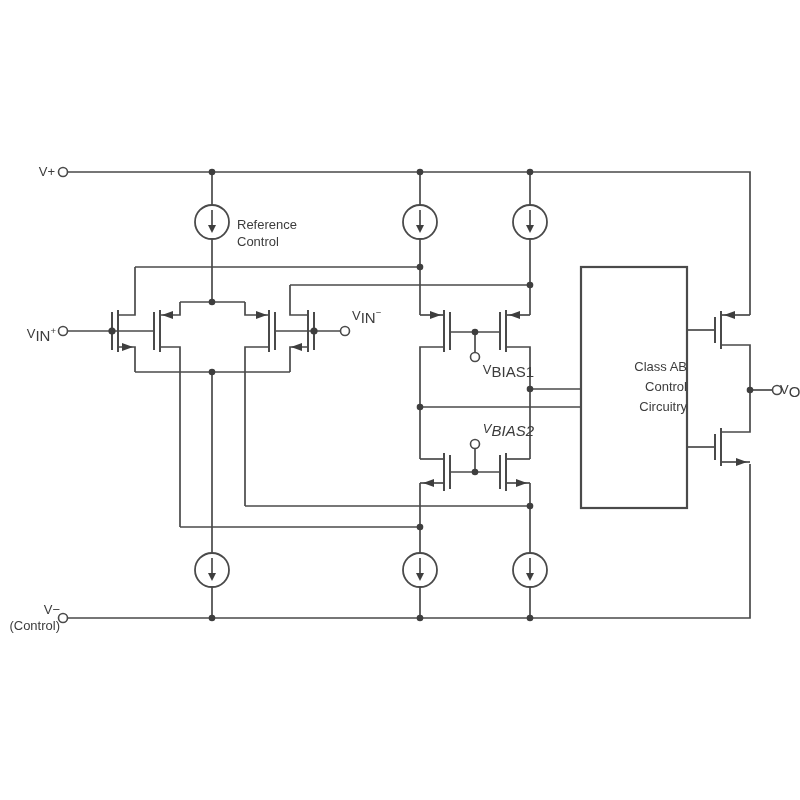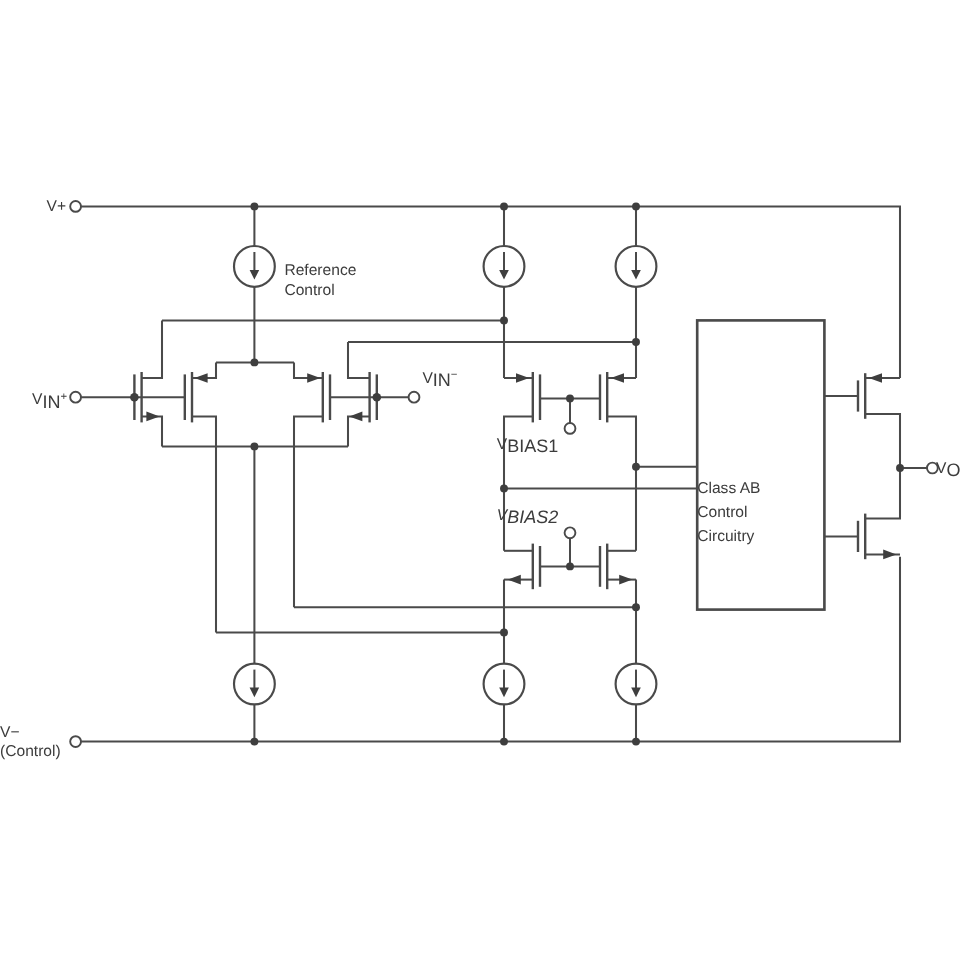--- a/index.html
+++ b/index.html
@@ -3,21 +3,21 @@
 <meta charset="utf-8">
 <style>
   html,body{margin:0;padding:0;background:#fff;}
   .canvas{position:relative;width:800px;height:800px;background:#ffffff;
           font-family:"Liberation Sans",sans-serif;overflow:hidden;}
   svg{position:absolute;left:0;top:0;}
   .lbl{position:absolute;color:#3c3c3c;font-size:13px;line-height:16px;white-space:nowrap;}
   .lbl sub{font-size:15px;vertical-align:-3px;letter-spacing:0;}
   .lbl sup{font-size:9.5px;vertical-align:4px;}
   .ra{text-align:right;}
-  .ctr{text-align:left;}
+  .ctr{text-align:right;}
   .wire{stroke:#4a4a4a;stroke-width:1.7;fill:none;}
   .bar{stroke:#4a4a4a;stroke-width:2;fill:none;}
   .boxline{stroke:#4a4a4a;stroke-width:2.2;fill:none;}
   .dot{fill:#3e3e3e;stroke:none;}
   .term{fill:#ffffff;stroke:#4a4a4a;stroke-width:1.6;}
   .arr{fill:#3e3e3e;stroke:none;}
   .cs{fill:#ffffff;stroke:#4a4a4a;stroke-width:1.8;}
 </style>
 </head>
 <body>
@@ -232,21 +232,21 @@
 </div>
 
 <div class="lbl ctr" style="left:414px;width:120px;top:362px;">
   <span>V</span><sub>BIAS1</sub>
 </div>
 
 <div class="lbl ctr" style="left:414px;width:120px;top:421px;font-style:italic;">
   <span>V</span><sub>BIAS2</sub>
 </div>
 
-<div class="lbl ctr" style="left:581px;width:106px;top:357px;line-height:20px;margin-top:40px;">
+<div class="lbl ctr" style="left:581px;width:106px;top:357px;line-height:20px;">
   <div>Class AB</div>
   <div>Control</div>
   <div>Circuitry</div>
 </div>
 
 <div class="lbl" style="left:780px;top:382px;">
   <span>V</span><sub>O</sub>
 </div>
 
 </div>

